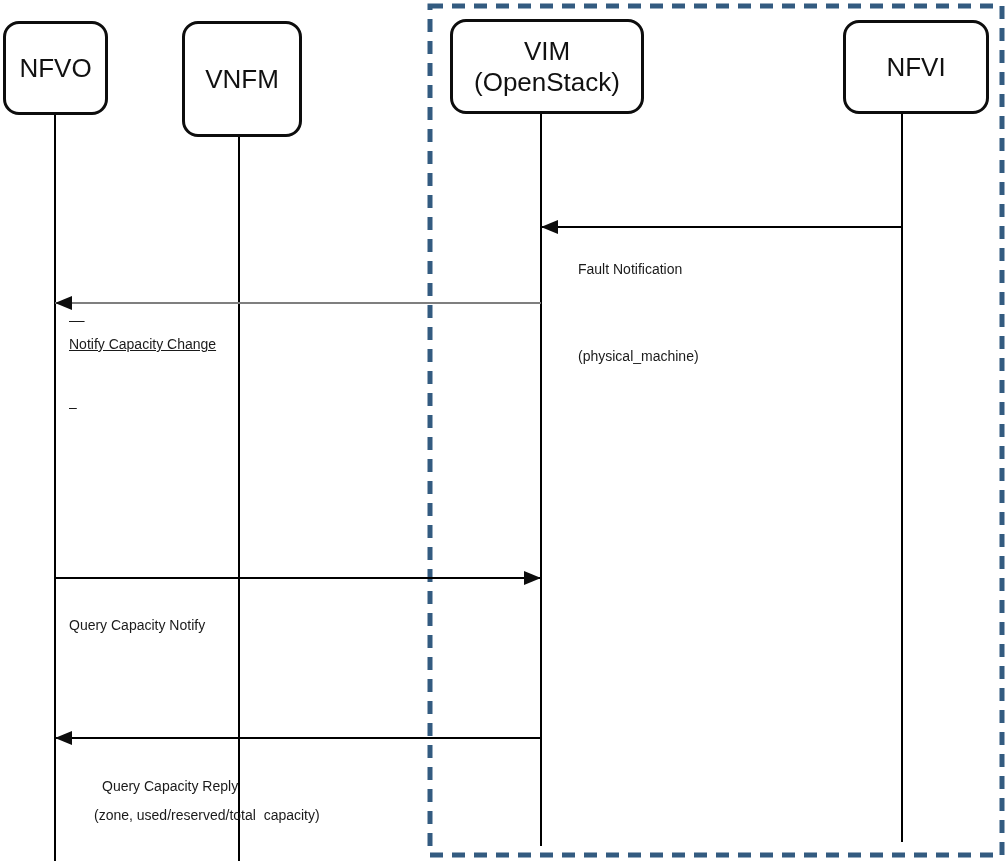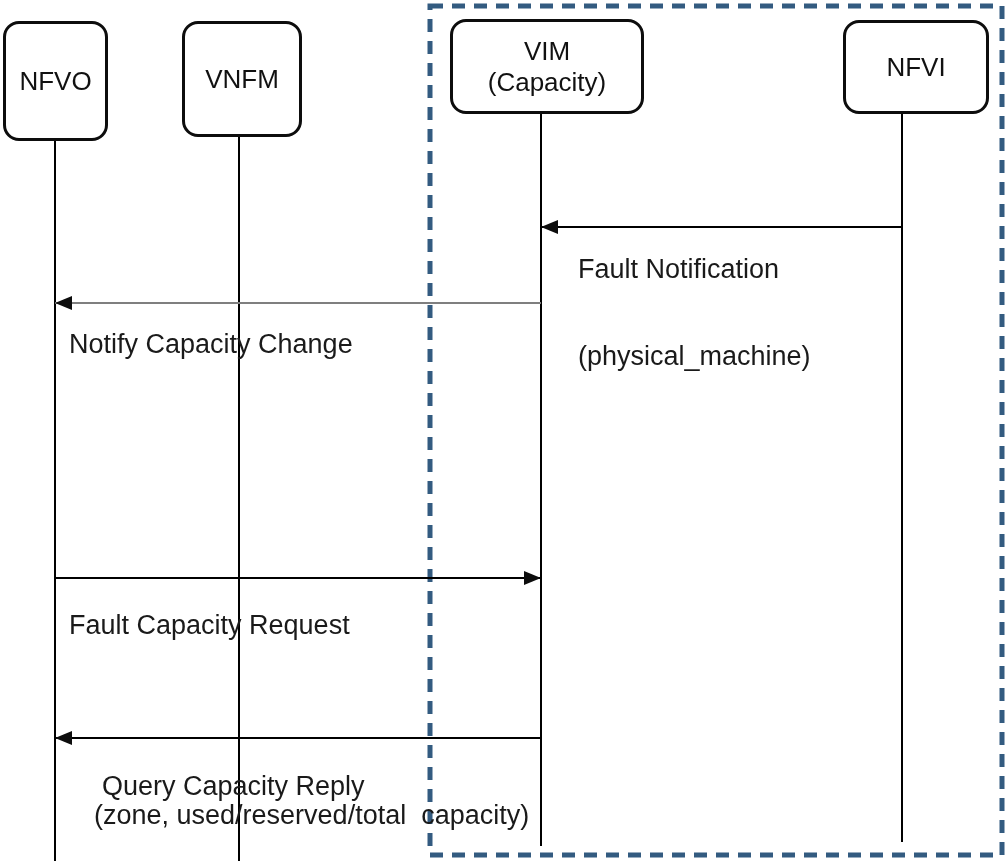--- a/index.html
+++ b/index.html
@@ -26,21 +26,21 @@
     display: flex;
     flex-direction: column;
     align-items: center;
     justify-content: center;
     font-size: 26px;
     line-height: 31px;
     color: #111111;
     text-align: center;
     z-index: 3;
   }
-  .actor-nfvo { left: 3px;   top: 21px; width: 105px; height: 120px; justify-content: center; }
+  .actor-nfvo { left: 3px;   top: 21px; width: 105px; height: 94px; justify-content: center; }
   .actor-vnfm { left: 182px; top: 21px; width: 120px; height: 116px; }
   .actor-vim  { left: 450px; top: 19px; width: 194px; height: 95px; }
   .actor-nfvi { left: 843px; top: 20px; width: 146px; height: 94px; }
 
   
   .lifeline { position: absolute; width: 2px; background: #000000; z-index: 1; }
   .ll-nfvo { left: 54px;  top: 114px; height: 747px; }
   .ll-vnfm { left: 238px; top: 114px; height: 747px; }
   .ll-vim  { left: 540px; top: 113px; height: 733px; }
   .ll-nfvi { left: 901px; top: 113px; height: 729px; }
@@ -62,28 +62,28 @@
   .arrow-left  { border-right: 17px solid #0d0d0d; }
   .arrow-right { border-left: 17px solid #0d0d0d; }
   .ah-fault   { left: 541px; top: 220px; }
   .ah-notify  { left: 55px;  top: 296px; }
   .ah-request { left: 524px; top: 571px; }
   .ah-reply   { left: 55px;  top: 731px; }
 
   
   .msg-text {
     position: absolute;
-    font-size: 27px;
+    font-size: 14px;
     line-height: 29px;
     color: #1a1a1a;
     white-space: pre;
     z-index: 4;
   }
   .mt-fault   { left: 578px; top: 197px; }
-  .mt-notify  { left: 69px;  top: 272px; }
+  .mt-notify  { left: 69px;  top: 272px; text-decoration: underline; }
   .mt-request { left: 69px;  top: 553px; }
   .mt-reply-1 { left: 102px; top: 714px; }
   .mt-reply-2 { left: 94px;  top: 743px; }
 </style>
 </head>
 <body>
 
 <div class="canvas">
 
   <svg class="boundary-svg" width="1006" height="863">
@@ -96,21 +96,21 @@
   <div class="lifeline ll-nfvi"></div>
 
   <div class="actor actor-nfvo">
     <div>NFVO</div>
   </div>
   <div class="actor actor-vnfm">
     <div>VNFM</div>
   </div>
   <div class="actor actor-vim">
     <div>VIM</div>
-    <div>(Capacity)</div>
+    <div>(OpenStack)</div>
   </div>
   <div class="actor actor-nfvi">
     <div>NFVI</div>
   </div>
 
   <div class="msg-line ml-fault"></div>
   <div class="arrow arrow-left ah-fault"></div>
   <div class="msg-text mt-fault">
     <div>Fault Notification</div>
     <div>(physical_machine)</div>
@@ -118,21 +118,21 @@
 
   <div class="msg-line ml-notify"></div>
   <div class="arrow arrow-left ah-notify"></div>
   <div class="msg-text mt-notify">
     <div>Notify Capacity Change</div>
   </div>
 
   <div class="msg-line ml-request"></div>
   <div class="arrow arrow-right ah-request"></div>
   <div class="msg-text mt-request">
-    <div>Fault Capacity Request</div>
+    <div>Query Capacity Notify</div>
   </div>
 
   <div class="msg-line ml-reply"></div>
   <div class="arrow arrow-left ah-reply"></div>
   <div class="msg-text mt-reply-1">
     <div>Query Capacity Reply</div>
   </div>
   <div class="msg-text mt-reply-2">
     <div>(zone, used/reserved/total  capacity)</div>
   </div>

